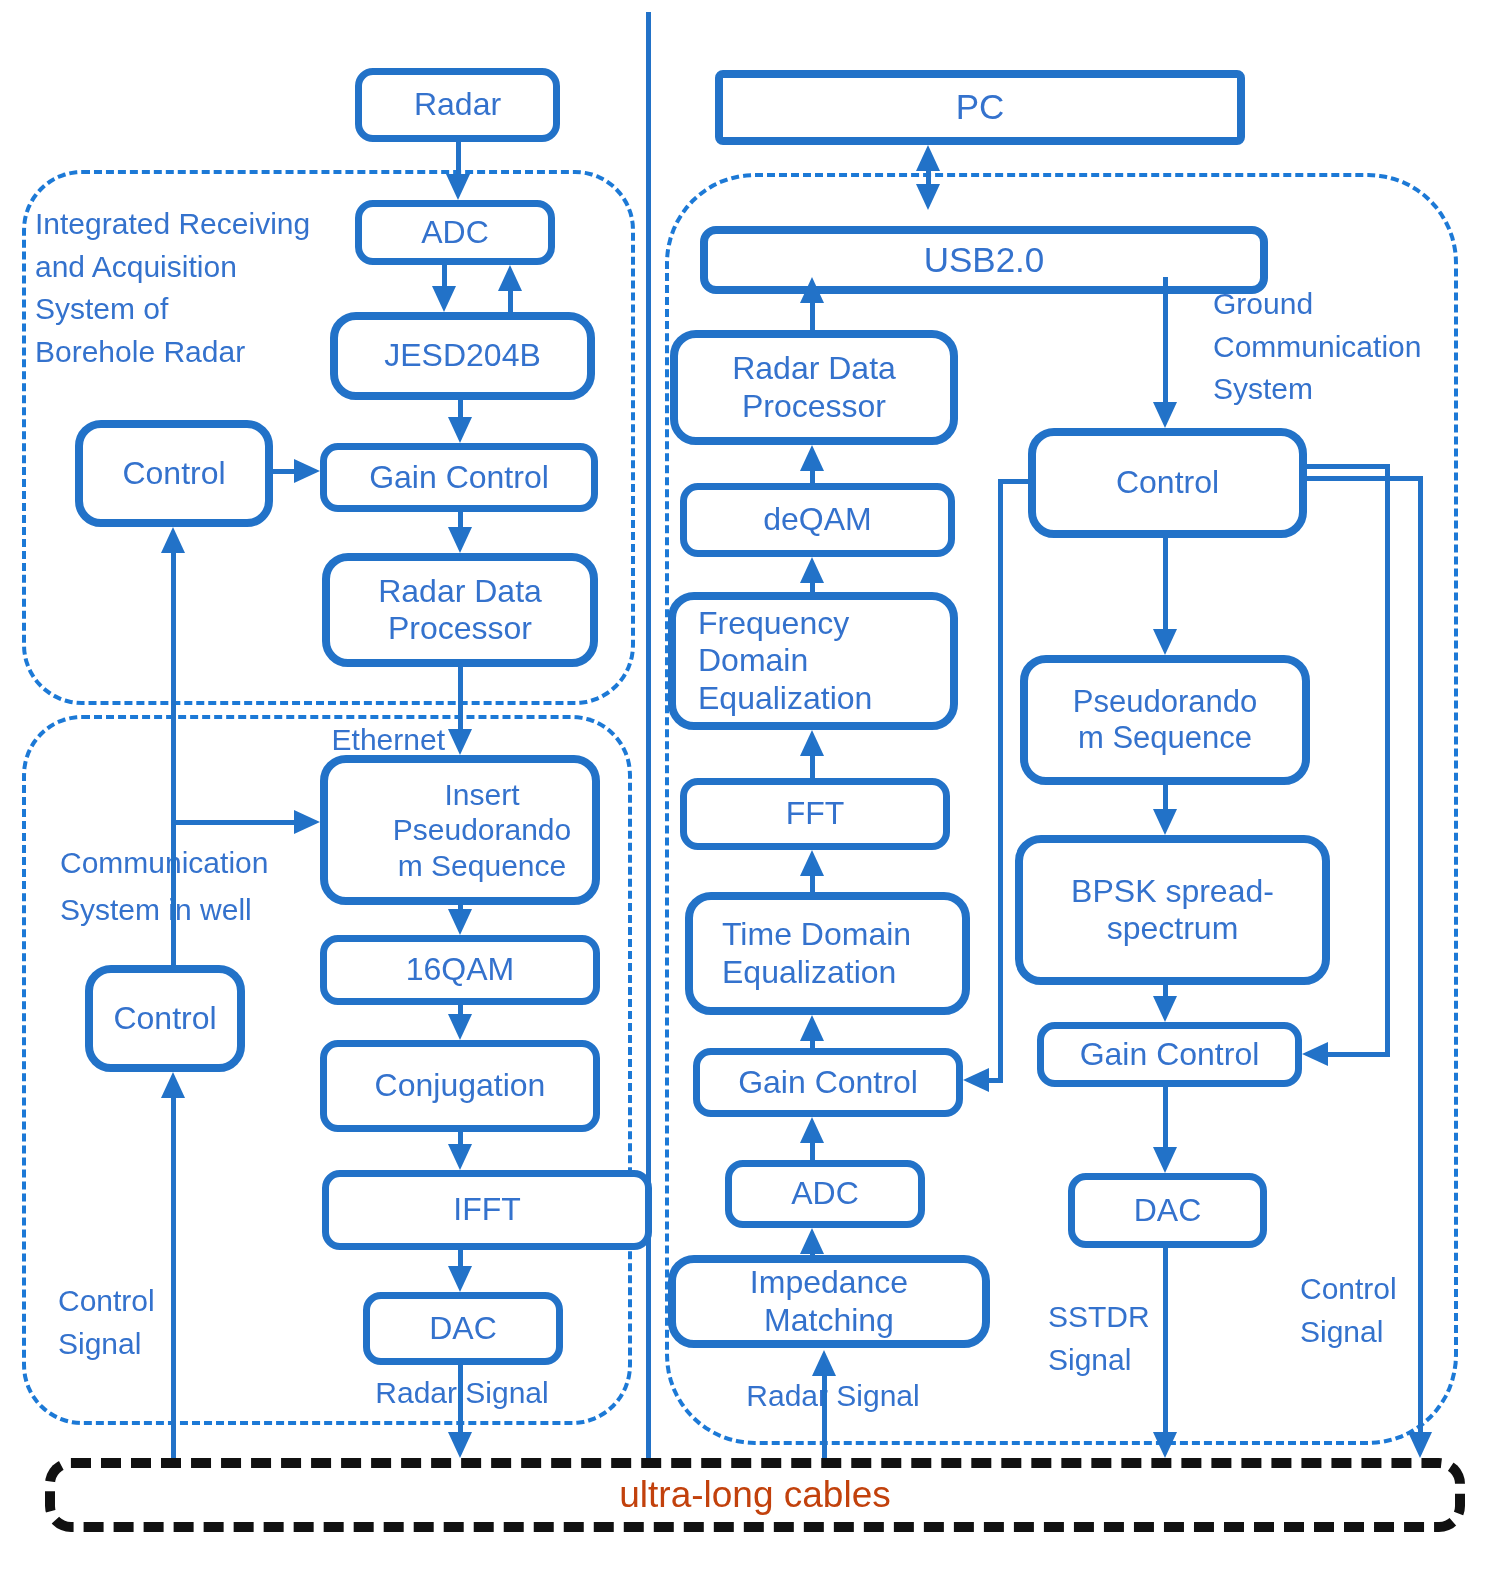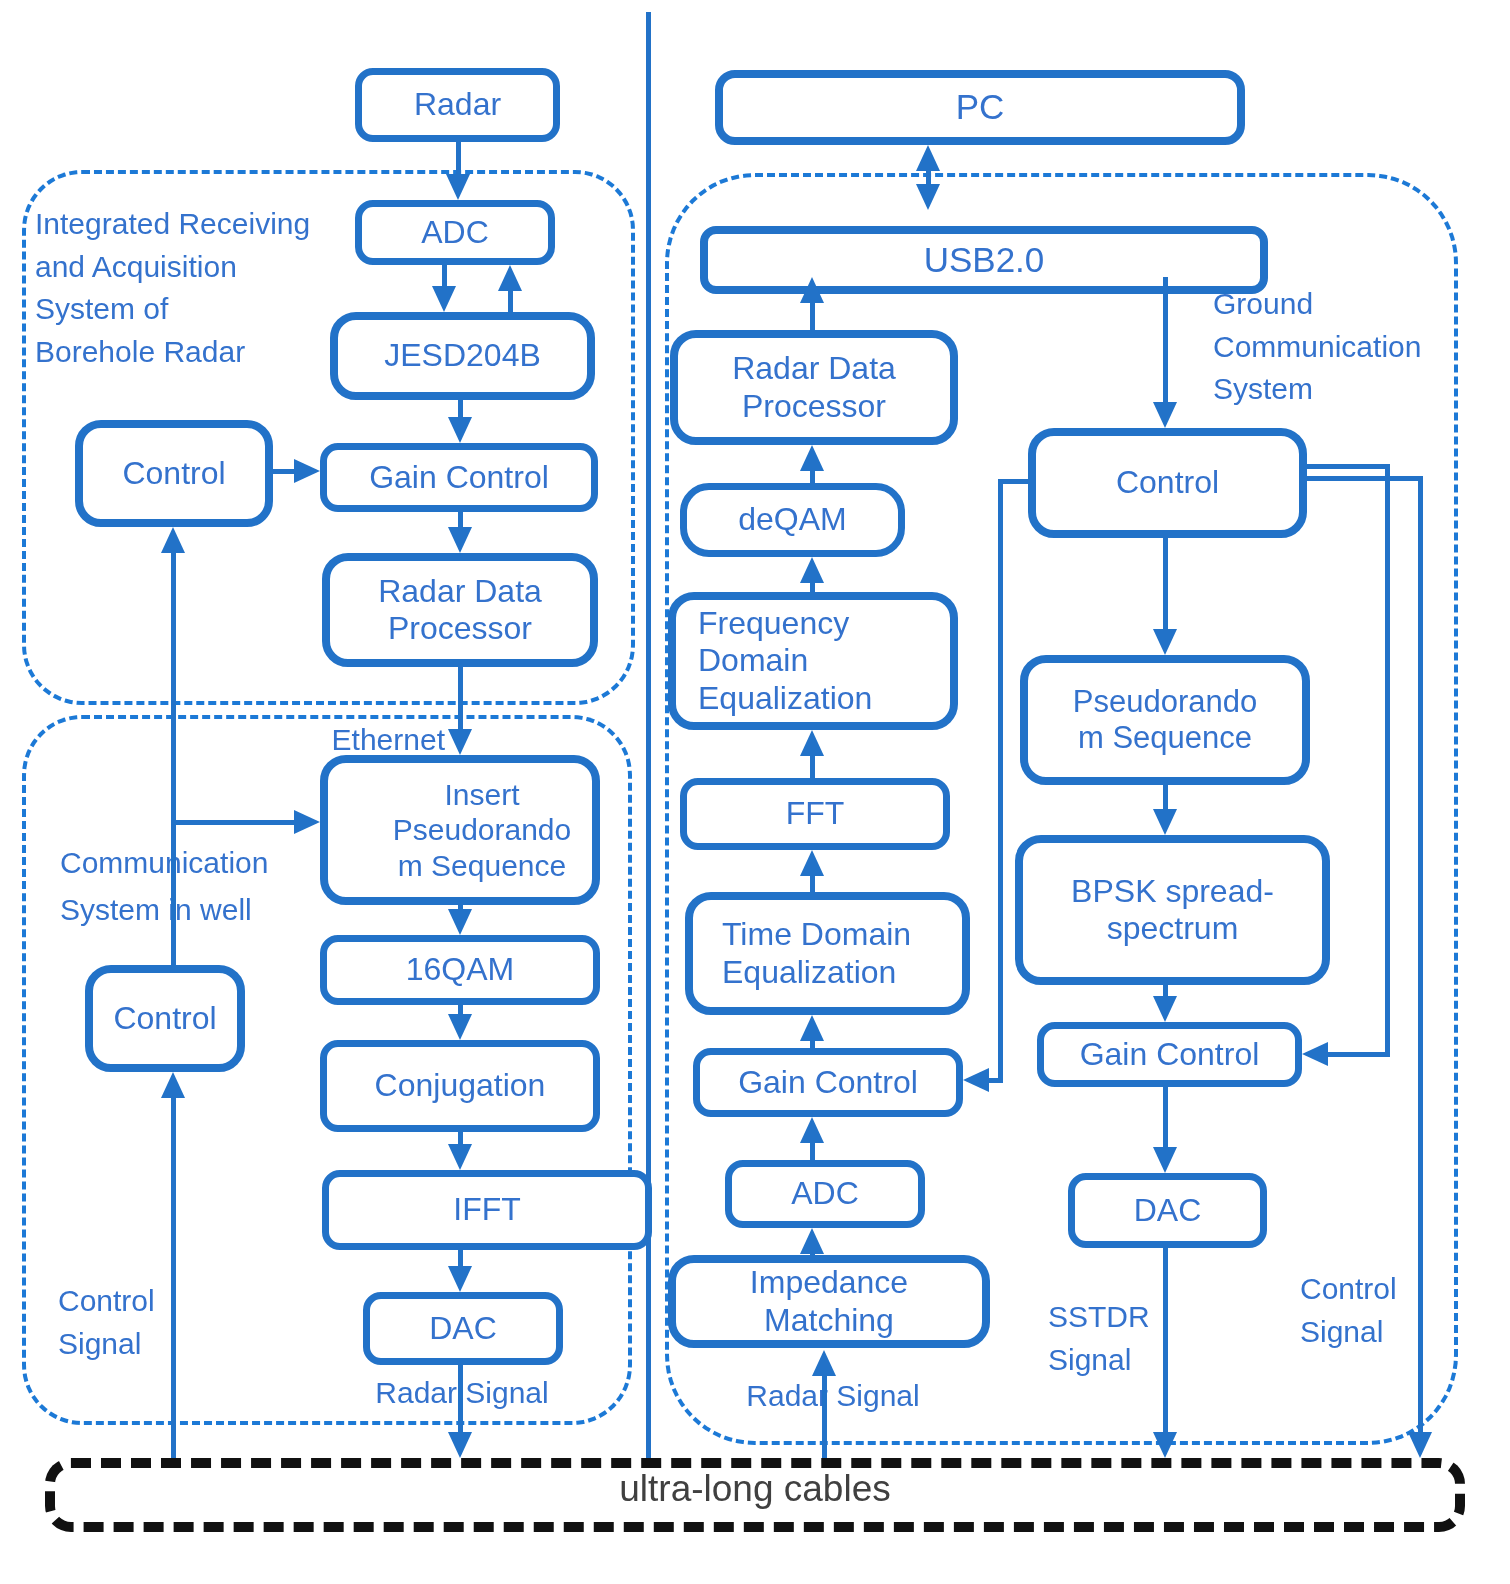--- a/index.html
+++ b/index.html
@@ -25,22 +25,22 @@
     border:4px dashed #1C79D6;border-radius:60px;background:transparent;
   }
   .vl,.hl{position:absolute;background:#2272C8;}
   .arr{position:absolute;width:0;height:0;}
   .arr.d{border-left:12px solid transparent;border-right:12px solid transparent;border-top:26px solid #2272C8;}
   .arr.u{border-left:12px solid transparent;border-right:12px solid transparent;border-bottom:26px solid #2272C8;}
   .arr.r{border-top:12px solid transparent;border-bottom:12px solid transparent;border-left:26px solid #2272C8;}
   .arr.l{border-top:12px solid transparent;border-bottom:12px solid transparent;border-right:26px solid #2272C8;}
   #cables-box{
     position:absolute;box-sizing:border-box;border:10px dashed #111111;border-radius:26px;
-    display:flex;align-items:flex-start;justify-content:center;
-    color:#404040;font-size:37px;background:transparent;
+    display:flex;align-items:center;justify-content:center;
+    color:#c2410c;font-size:37px;background:transparent;
   }
 </style>
 </head>
 <body>
 
 <div id="canvas">
 
   <div class="container" style="left:22px;top:170px;width:613px;height:535px;"></div>
   <div class="container" style="left:22px;top:715px;width:610px;height:710px;"></div>
   <div class="container" style="left:665px;top:173px;width:793px;height:1272px;border-radius:90px;"></div>
@@ -124,32 +124,32 @@
   <div class="vl" style="left:458px;top:1365px;width:5px;height:67px;"></div>
   <div class="arr d" style="left:448px;top:1432px;"></div>
 
   <div class="arr u" style="left:161px;top:527px;"></div>
   <div class="vl" style="left:171px;top:551px;width:5px;height:414px;"></div>
   <div class="arr u" style="left:161px;top:1072px;"></div>
   <div class="vl" style="left:171px;top:1096px;width:5px;height:362px;"></div>
   <div class="hl" style="left:173px;top:820px;width:121px;height:5px;"></div>
   <div class="arr r" style="left:294px;top:810px;"></div>
 
-  <div class="box big" style="left:715px;top:70px;width:530px;height:75px;font-size:35px;border-radius:20px;"><span>PC</span></div>
+  <div class="box big" style="left:715px;top:70px;width:530px;height:75px;font-size:35px;border-radius:8px;"><span>PC</span></div>
 
   <div class="box big" style="left:700px;top:226px;width:568px;height:68px;font-size:35px;border-radius:16px;"><span>USB2.0</span></div>
 
   <div class="lbl" style="left:1213px;top:283px;width:250px;">Ground
 Communication
 System</div>
 
   <div class="box big" style="left:670px;top:330px;width:288px;height:115px;"><span>Radar Data
 Processor</span></div>
 
-  <div class="box" style="left:680px;top:483px;width:225px;height:74px;border-radius:29px;"><span>deQAM</span></div>
+  <div class="box" style="left:680px;top:483px;width:275px;height:74px;"><span>deQAM</span></div>
 
   <div class="box big leftalign" style="left:668px;top:592px;width:290px;height:138px;"><span style="text-align:left;">Frequency
 Domain
 Equalization</span></div>
 
   <div class="box" style="left:680px;top:778px;width:270px;height:72px;"><span>FFT</span></div>
 
   <div class="box big leftalign" style="left:685px;top:892px;width:285px;height:123px;"><span style="text-align:left;margin-left:7px;">Time Domain
 Equalization</span></div>
 

